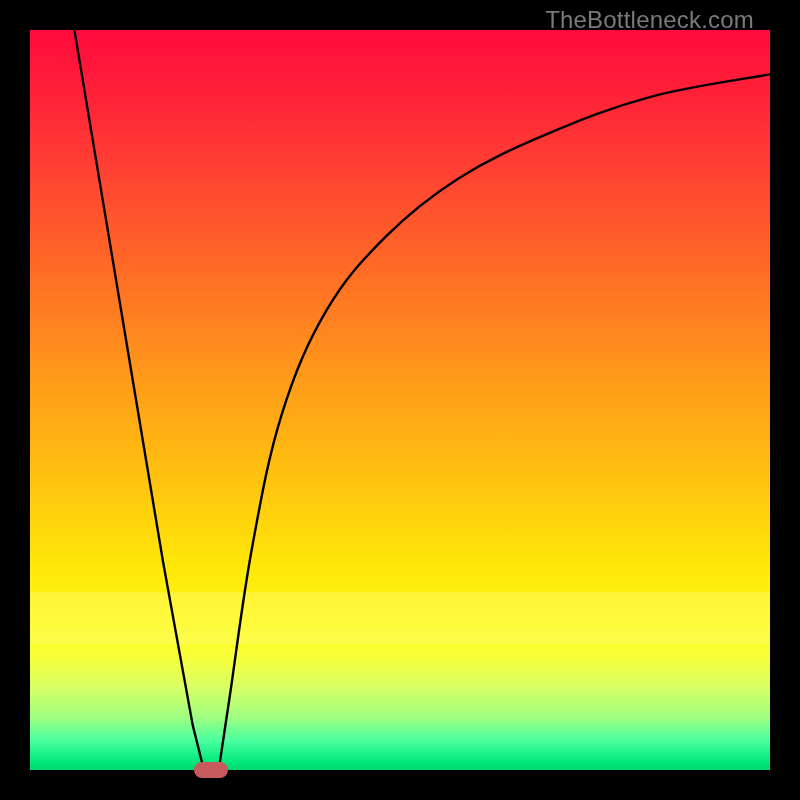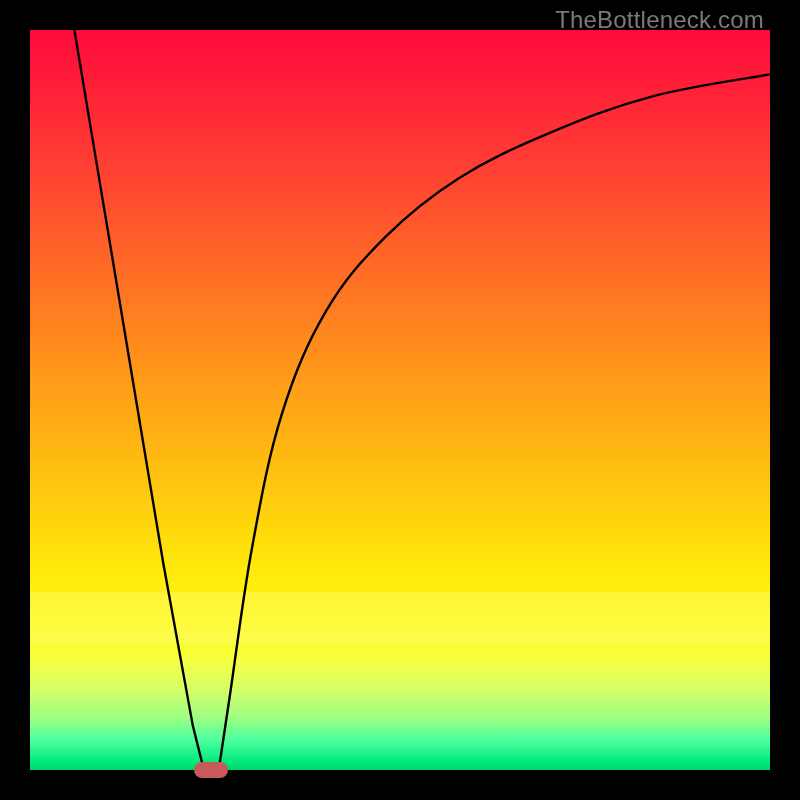--- a/index.html
+++ b/index.html
@@ -53,21 +53,21 @@
     top: 76%;
     left: 0;
     width: 100%;
     height: 7%;
     background: rgba(255, 252, 180, 0.25);
     pointer-events: none;
   }
   .watermark {
     position: absolute;
     top: 6px;
-    right: 36px;
+    right: 46px;
     color: #7a7a7a;
     font-size: 24px;
     font-weight: 500;
     letter-spacing: 0.2px;
     pointer-events: none;
     margin-left: 40px;
   }
   svg.curve {
     position: absolute;
     left: 0;

